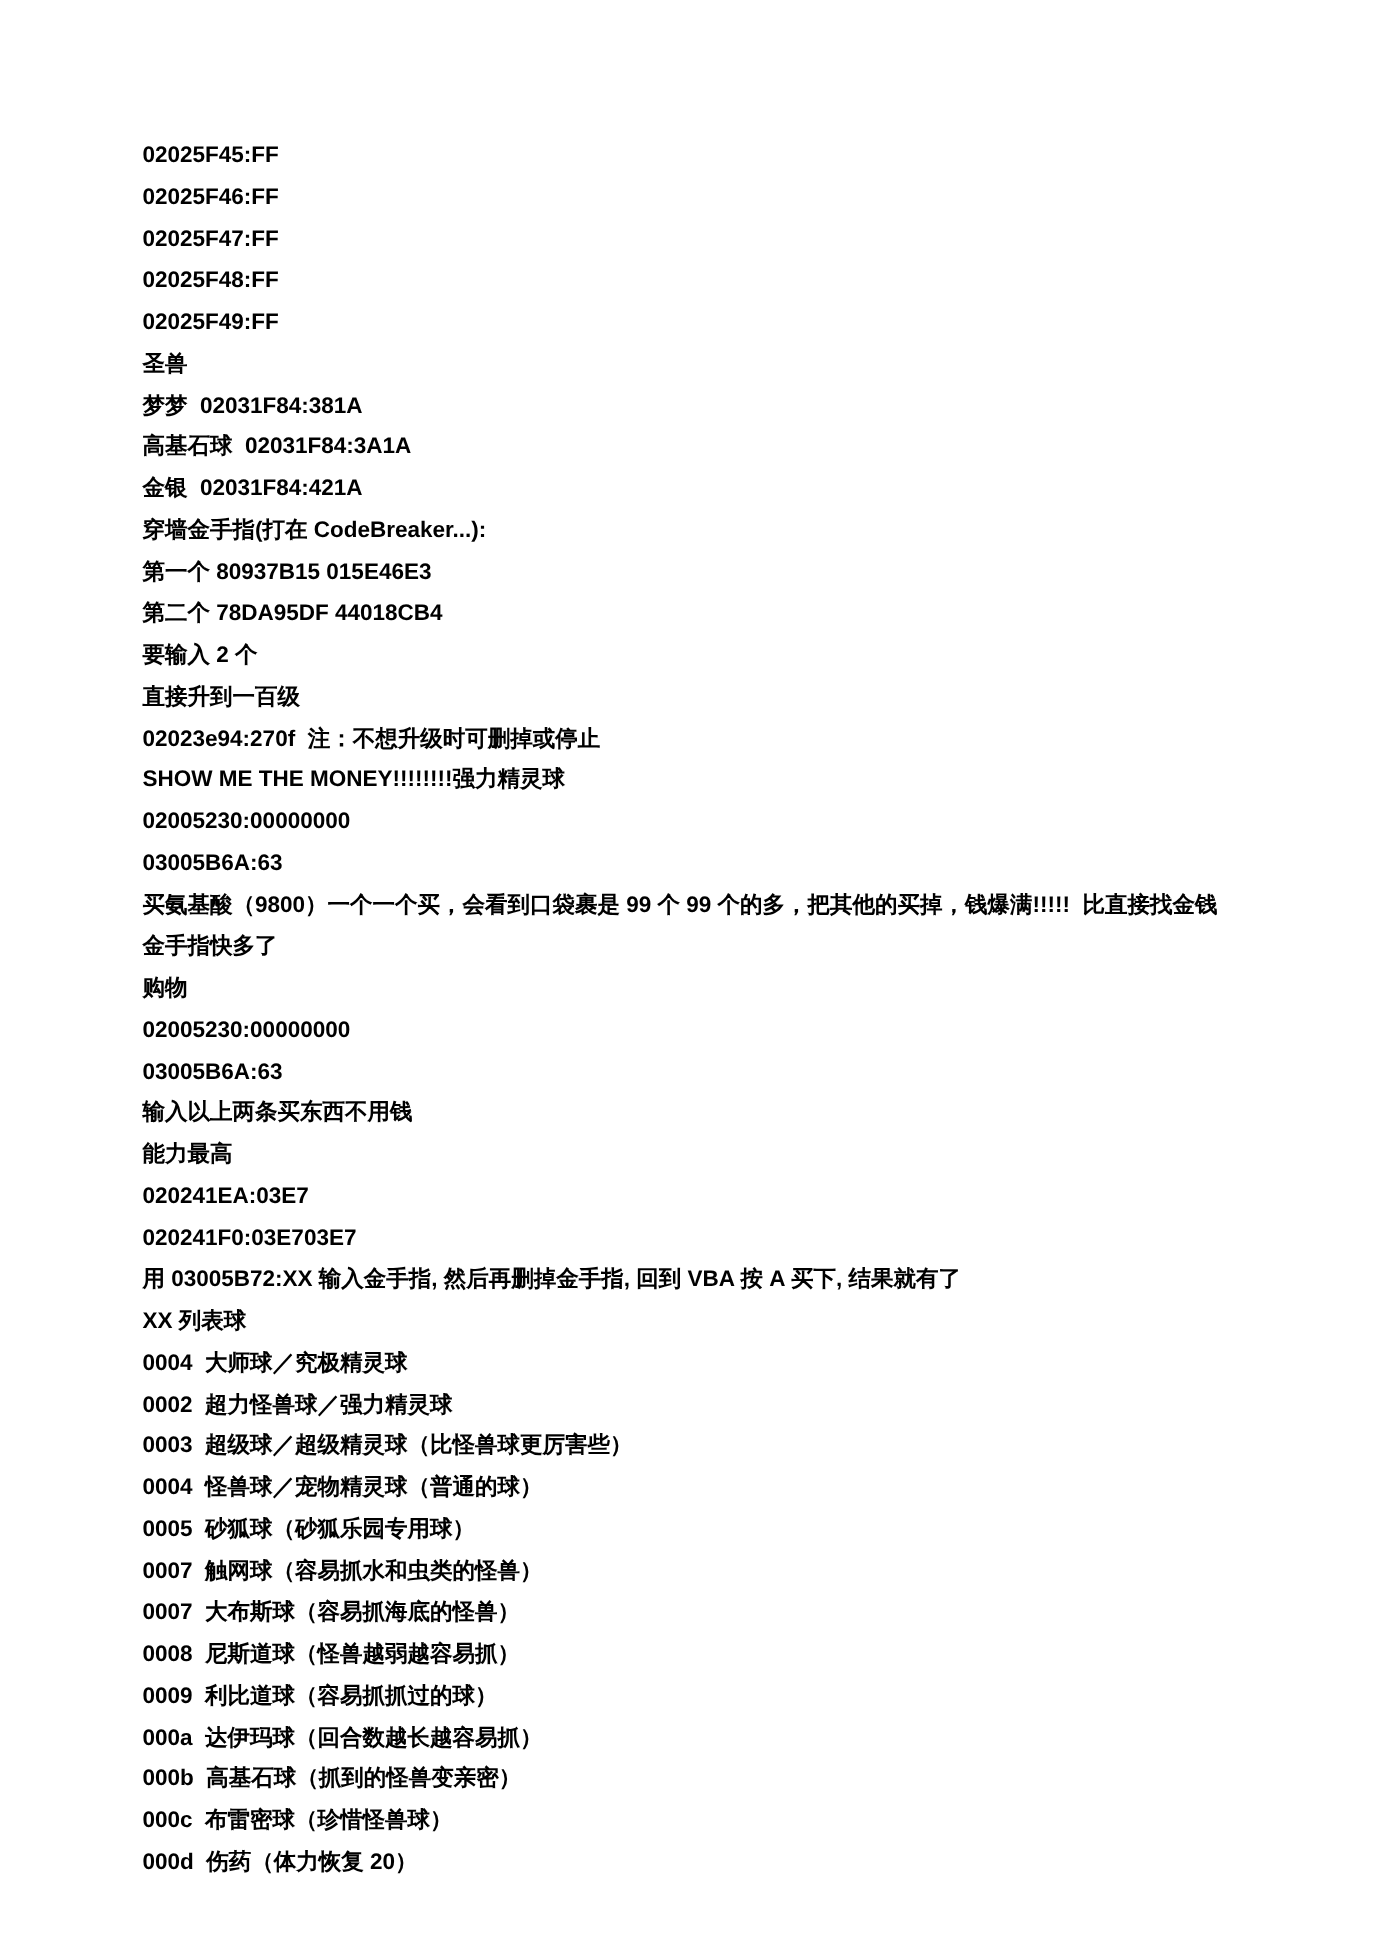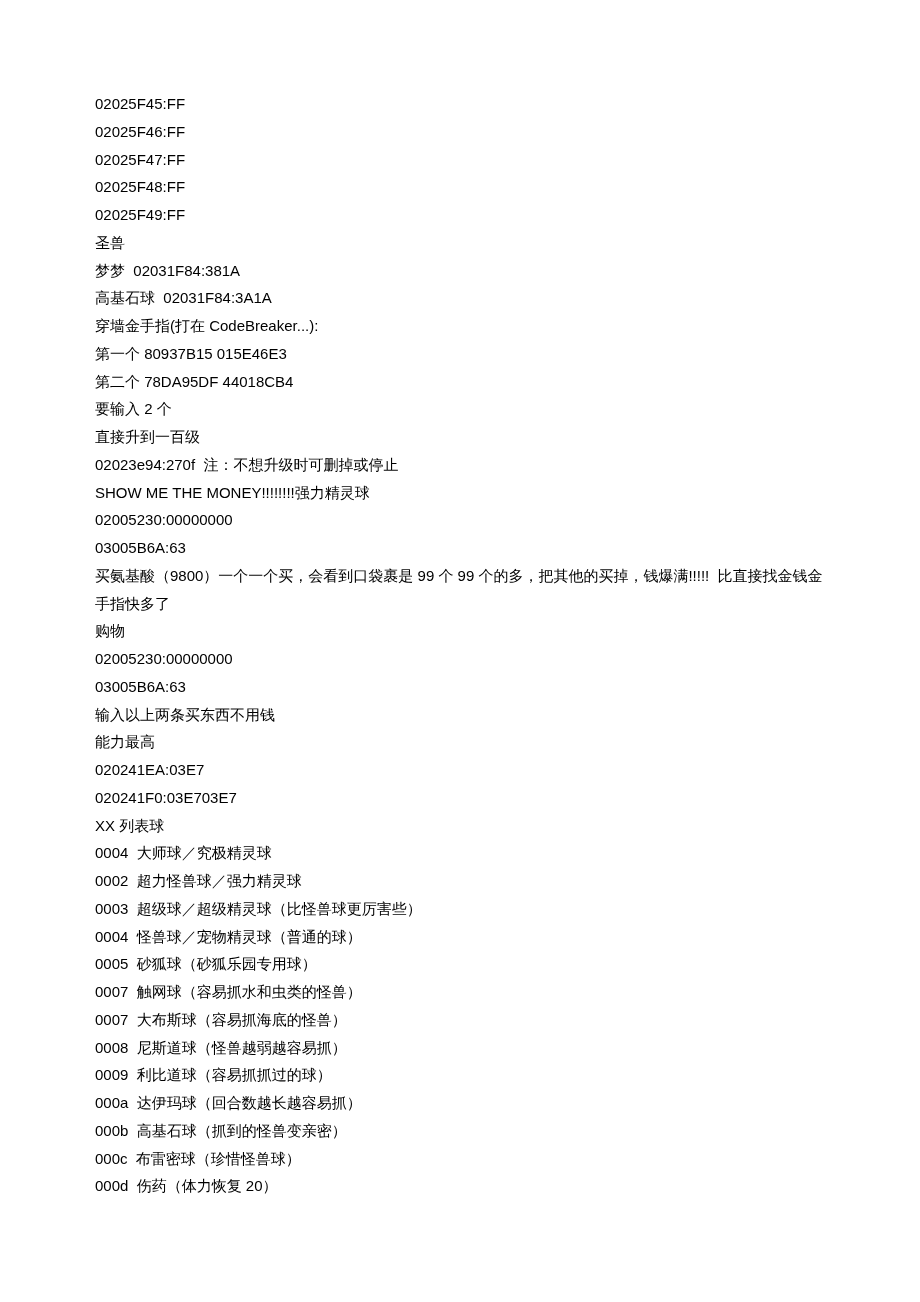--- a/index.html
+++ b/index.html
@@ -12,51 +12,54 @@
       font-family: "Microsoft YaHei", "SimSun", Arial, sans-serif;
       font-size: 15px;
       line-height: 1.85;
       color: #000000;
       padding: 90px 95px 60px 95px;
       width: 920px;
     }
     .line {
       white-space: pre-wrap;
       word-break: break-all;
+      font-weight: bold;
     }
   </style>
 </head>
 <body>
 
 <div id="content">
     <div class="line">02025F45:FF</div>
     <div class="line">02025F46:FF</div>
     <div class="line">02025F47:FF</div>
     <div class="line">02025F48:FF</div>
     <div class="line">02025F49:FF</div>
     <div class="line">圣兽</div>
     <div class="line">梦梦  02031F84:381A</div>
     <div class="line">高基石球  02031F84:3A1A</div>
+    <div class="line">金银  02031F84:421A</div>
     <div class="line">穿墙金手指(打在 CodeBreaker...):</div>
     <div class="line">第一个 80937B15 015E46E3</div>
     <div class="line">第二个 78DA95DF 44018CB4</div>
     <div class="line">要输入 2 个</div>
     <div class="line">直接升到一百级</div>
     <div class="line">02023e94:270f  注：不想升级时可删掉或停止</div>
     <div class="line">SHOW ME THE MONEY!!!!!!!!强力精灵球</div>
     <div class="line">02005230:00000000</div>
     <div class="line">03005B6A:63</div>
     <div class="line">买氨基酸（9800）一个一个买，会看到口袋裹是 99 个 99 个的多，把其他的买掉，钱爆满!!!!!  比直接找金钱金手指快多了</div>
     <div class="line">购物</div>
     <div class="line">02005230:00000000</div>
     <div class="line">03005B6A:63</div>
     <div class="line">输入以上两条买东西不用钱</div>
     <div class="line">能力最高</div>
     <div class="line">020241EA:03E7</div>
     <div class="line">020241F0:03E703E7</div>
+    <div class="line">用 03005B72:XX 输入金手指, 然后再删掉金手指, 回到 VBA 按 A 买下, 结果就有了</div>
     <div class="line">XX 列表球</div>
     <div class="line">0004  大师球／究极精灵球</div>
     <div class="line">0002  超力怪兽球／强力精灵球</div>
     <div class="line">0003  超级球／超级精灵球（比怪兽球更厉害些）</div>
     <div class="line">0004  怪兽球／宠物精灵球（普通的球）</div>
     <div class="line">0005  砂狐球（砂狐乐园专用球）</div>
     <div class="line">0007  触网球（容易抓水和虫类的怪兽）</div>
     <div class="line">0007  大布斯球（容易抓海底的怪兽）</div>
     <div class="line">0008  尼斯道球（怪兽越弱越容易抓）</div>
     <div class="line">0009  利比道球（容易抓抓过的球）</div>

